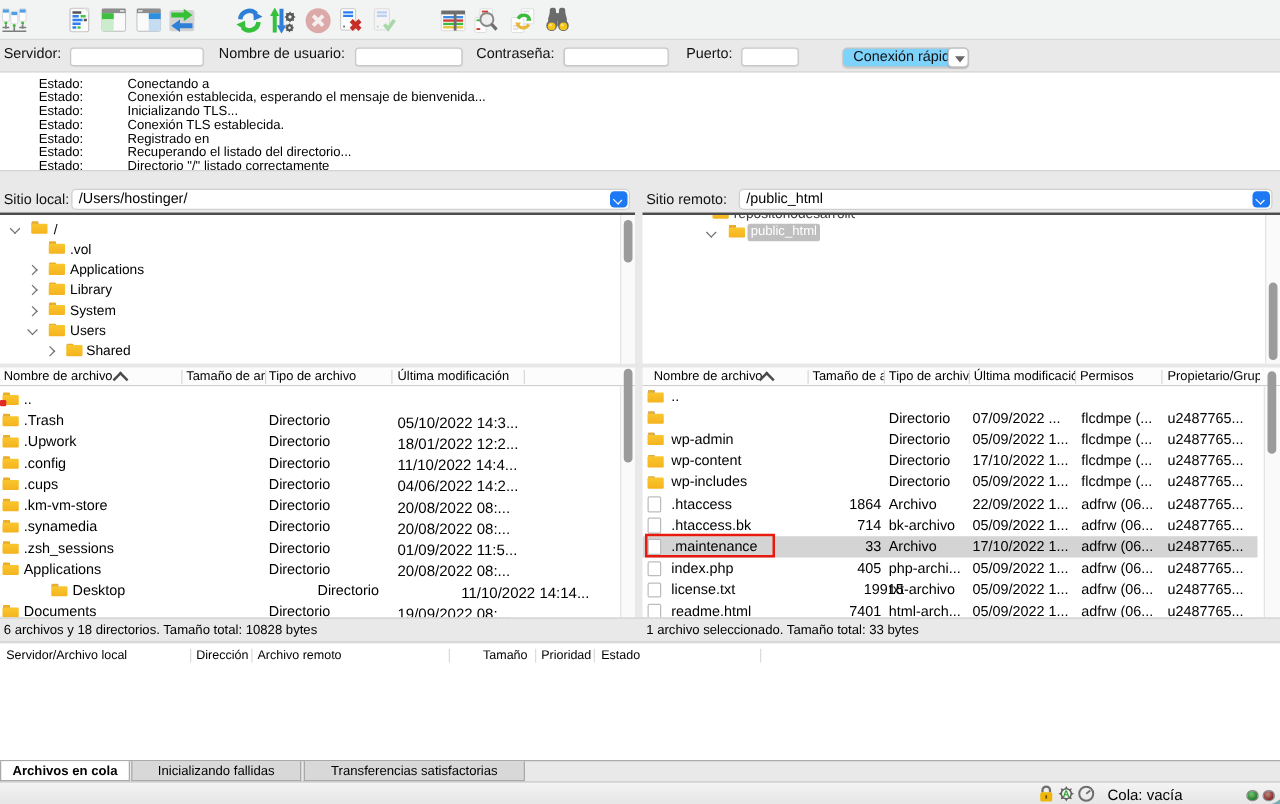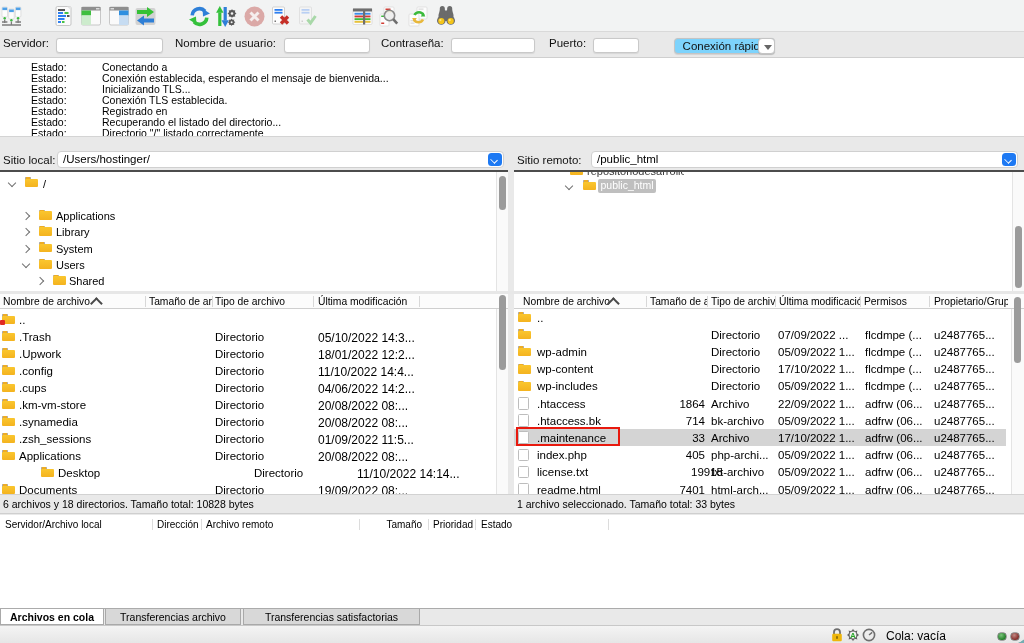--- a/index.html
+++ b/index.html
@@ -253,20 +253,27 @@
 
 <div class="abs" id="treeL">
   <div class="trow" style="top:3.5px; left:0; width:100%">
     <span class="chev d" style="left:8px; top:4px"></span>
     <span class="fold" style="left:25px; top:1.5px">
         <span class="tab"></span>
         <span class="bod"></span>
       </span>
     <span class="nm" style="left:43px">/</span>
   </div>
+  <div class="trow" style="top:19.8px; left:0; width:100%">
+    <span class="fold" style="left:39px; top:1.5px">
+        <span class="tab"></span>
+        <span class="bod"></span>
+      </span>
+    <span class="nm" style="left:56px">.vol</span>
+  </div>
   <div class="trow" style="top:36.1px; left:0; width:100%">
     <span class="chev r" style="left:23px; top:4px"></span>
     <span class="fold" style="left:39px; top:1.5px">
         <span class="tab"></span>
         <span class="bod"></span>
       </span>
     <span class="nm" style="left:56px">Applications</span>
   </div>
   <div class="trow" style="top:52.4px; left:0; width:100%">
     <span class="chev r" style="left:23px; top:4px"></span>
@@ -444,21 +451,21 @@
       <span style="left:215px">Directorio</span>
       <span style="left:318px; font-size:12px">20/08/2022 08:...</span>
     </div>
     <div class="frow" style="top: 155px; width: 508px; margin-left: 39px;">
       <span class="fold" style="left:2px; top:3px">
         <span class="tab"></span>
         <span class="bod"></span>
       </span>
       <span style="left:19px">Desktop</span>
       <span style="left:215px">Directorio</span>
-      <span style="left:318px; font-size:12px">11/10/2022 14:14...</span>
+      <span style="left:330px; font-size:12px">11/10/2022 14:14...</span>
     </div>
     <div class="frow" style="top: 172px; width: 508px;">
       <span class="fold" style="left:2px; top:3px">
         <span class="tab"></span>
         <span class="bod"></span>
       </span>
       <span style="left:19px">Documents</span>
       <span style="left:215px">Directorio</span>
       <span style="left:318px; font-size:12px">19/09/2022 08:...</span>
     </div>
@@ -603,21 +610,21 @@
   <span class="dv" style="left:475px"></span>
   <span class="qt" style="left:481px">Estado</span>
   <span class="dv" style="left:608px"></span>
 </div>
 
 <div class="abs" id="tabs">
   <span class="tab active" style="left:0; width:104px">
       <span>Archivos en cola</span>
     </span>
   <span class="tab" style="left:105px; width:136px">
-      <span>Transferencias archivo</span>
+      <span>Inicializando fallidas</span>
     </span>
   <span class="tab" style="left:243px; width:177px">
       <span>Transferencias satisfactorias</span>
     </span>
 </div>
 
 <div class="abs" id="bottom">
 
   <svg style="position:absolute; left:830px; top:2px" width="14" height="14" viewBox="0 0 14 14">
     <path d="M4 6V4.2a3 3 0 0 1 6 0V6" stroke="#6e6e6e" stroke-width="1.8" fill="none"></path>

